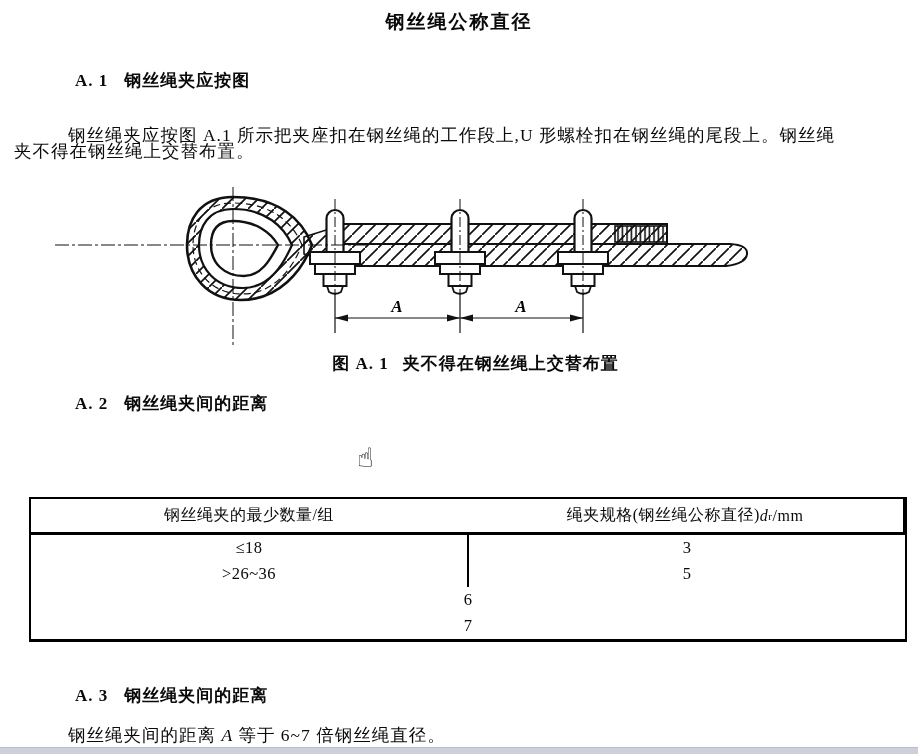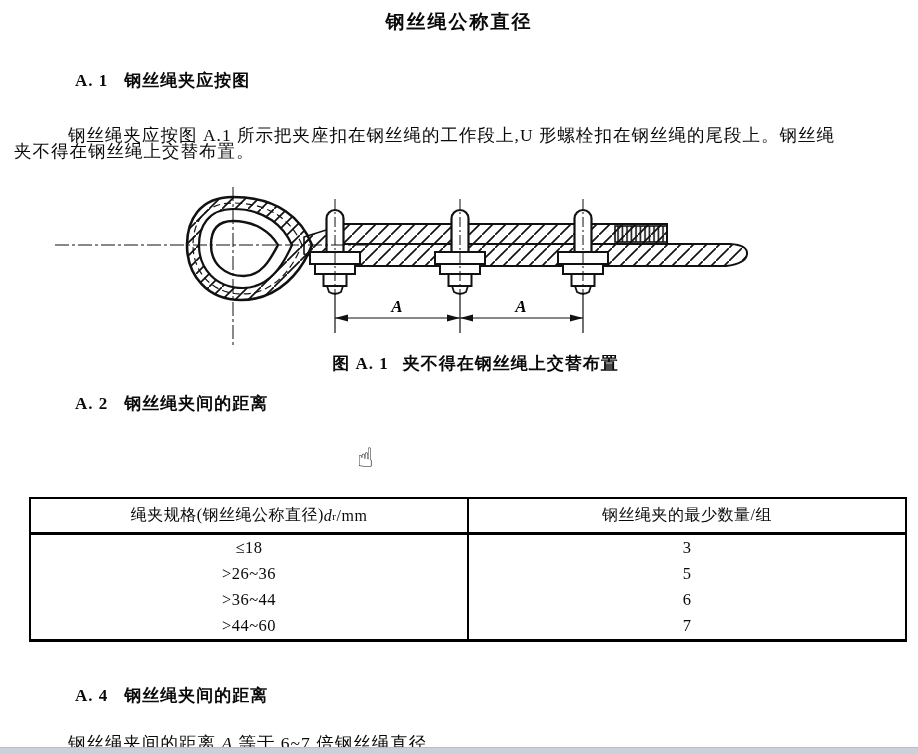--- a/index.html
+++ b/index.html
@@ -153,48 +153,46 @@
   <div class="section-heading" style="top:392px;">
     <span class="sec-label">A. 2</span><span>钢丝绳夹间的距离</span>
   </div>
 
 
   <div class="cursor-glyph">☝</div>
 
 
   <div class="spec-table">
     <div class="thead-row">
+      <div class="tcell c2 hdr">钢丝绳夹的最少数量/组</div>
       <div class="tcell c1 hdr">
         <span>绳夹规格(钢丝绳公称直径)</span>
           <i>d</i>
           <sub>r</sub>
           <span>/mm</span>
       </div>
-      <div class="tcell c2 hdr">钢丝绳夹的最少数量/组</div>
     </div>
     <div class="trow">
       <div class="tcell c1">≤18</div>
       <div class="tcell c2">3</div>
     </div>
     <div class="trow">
       <div class="tcell c1">&gt;26~36</div>
       <div class="tcell c2">5</div>
     </div>
     <div class="trow">
-      <div class="tcell c1">&gt;36~44</div>
       <div class="tcell c2">6</div>
     </div>
     <div class="trow">
-      <div class="tcell c1">&gt;44~60</div>
       <div class="tcell c2">7</div>
     </div>
   </div>
 
   <div class="section-heading" style="top:684px;">
-    <span class="sec-label">A. 4</span><span>钢丝绳夹间的距离</span>
+    <span class="sec-label">A. 3</span><span>钢丝绳夹间的距离</span>
   </div>
 
-  <div class="para" style="left:68px; top:727px;margin-top:8px;">
+  <div class="para" style="left:68px; top:727px;">
     <span>钢丝绳夹间的距离 </span><i>A</i><span> 等于 6~7 倍钢丝绳直径。</span>
   </div>
 
   <div class="bottom-strip"></div>
 </div>
 
 </body></html>

